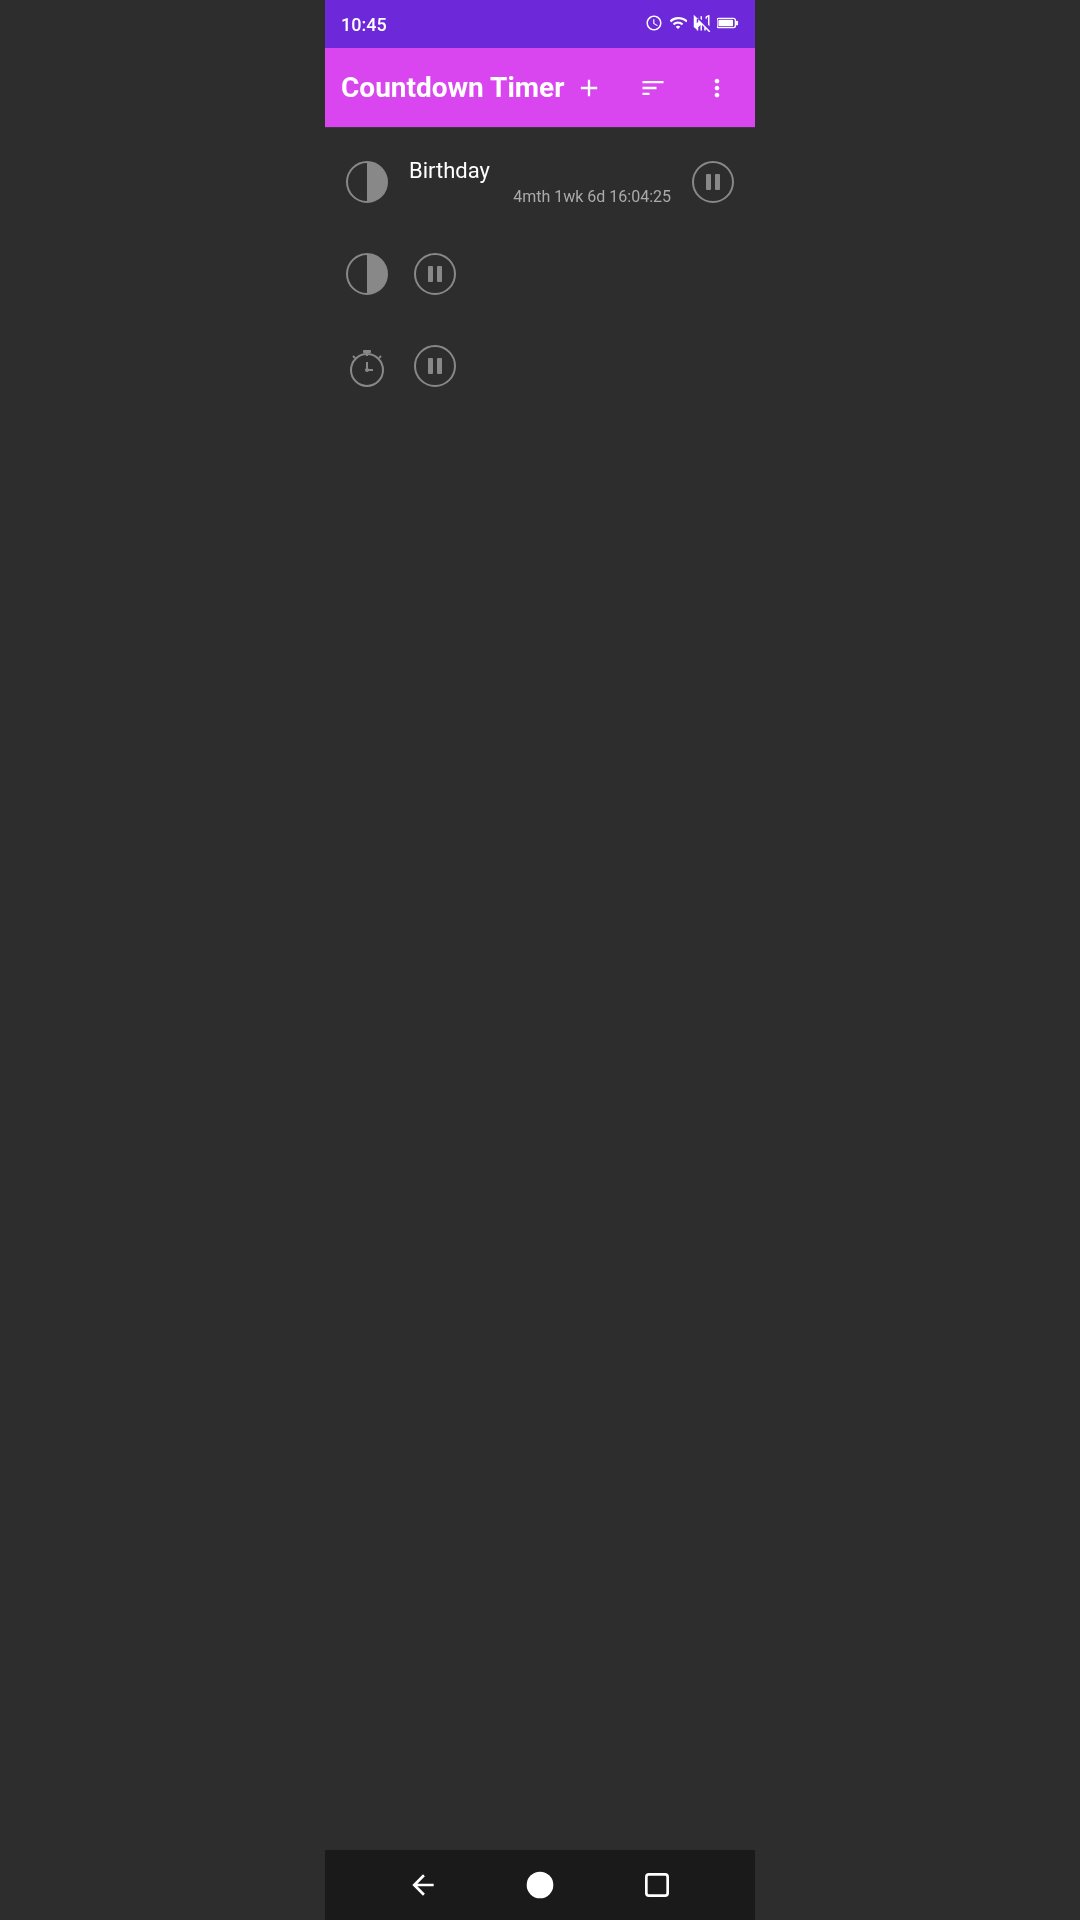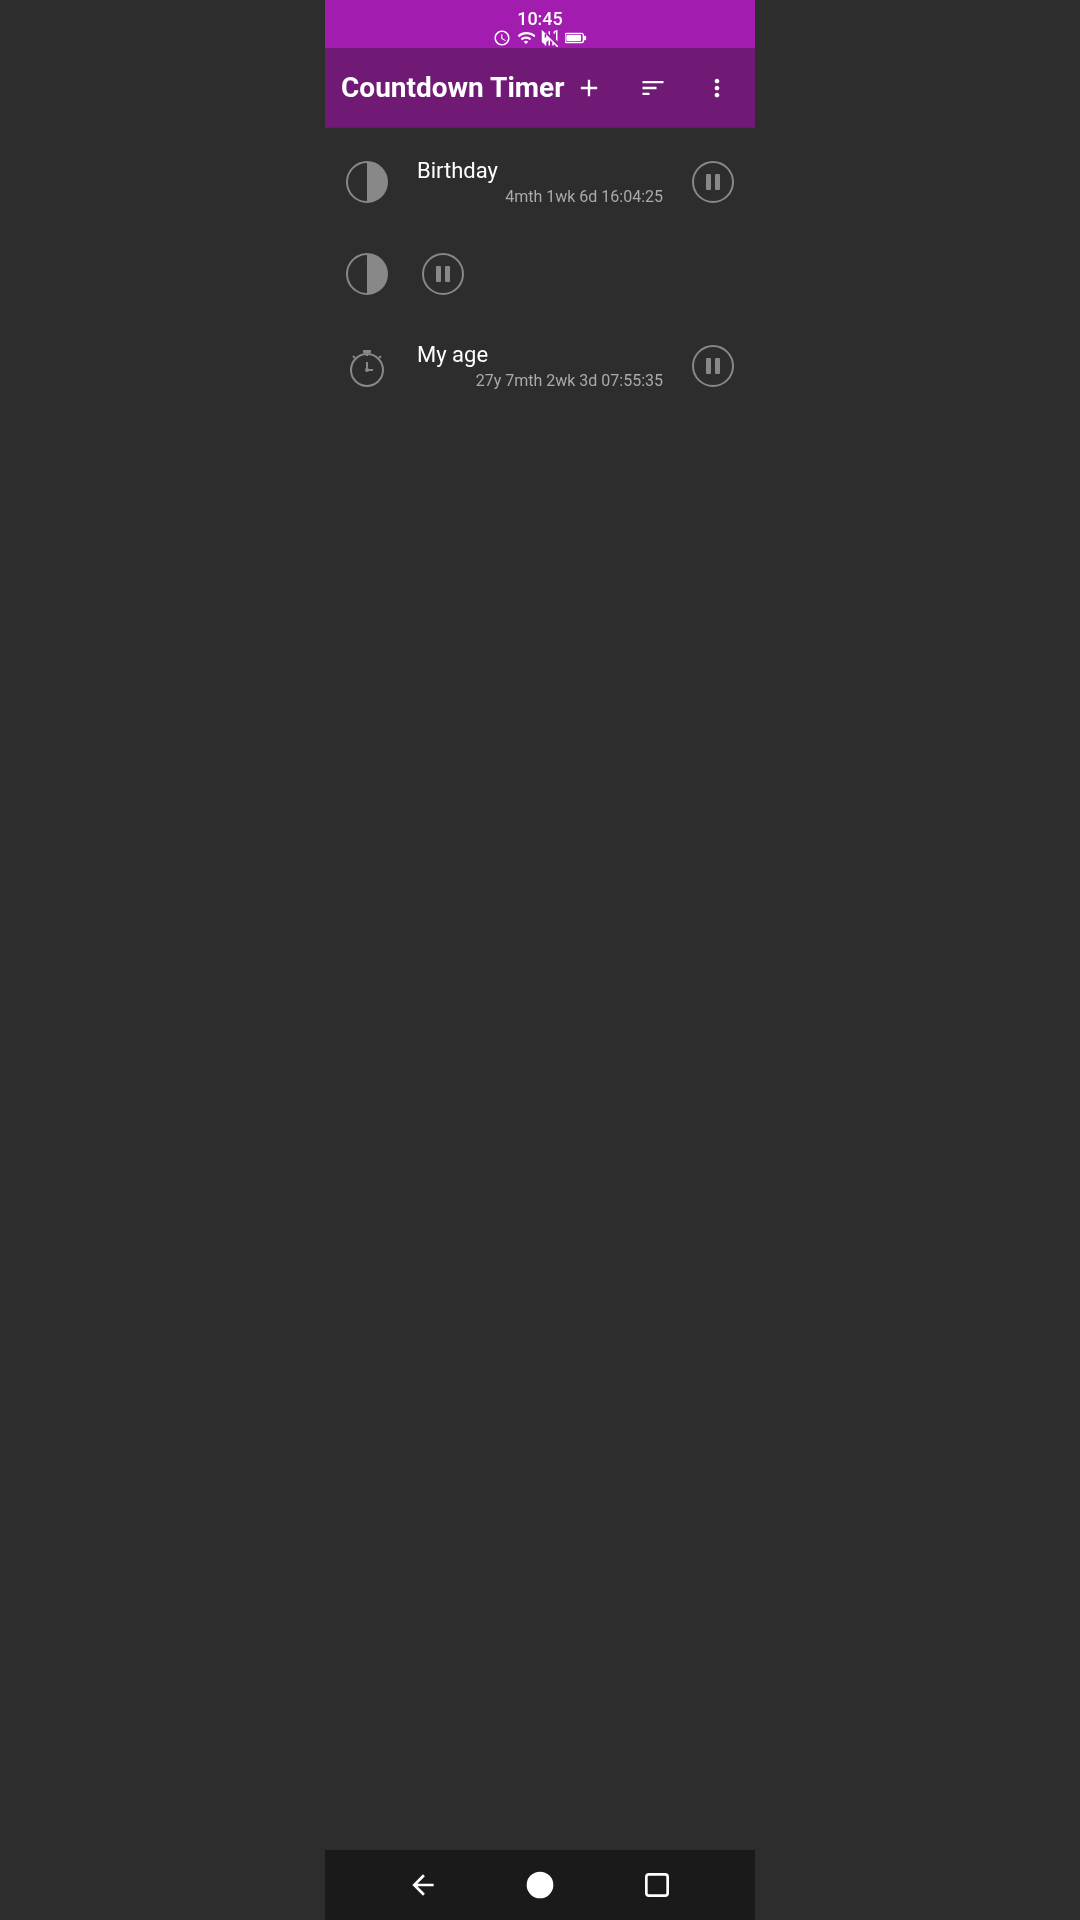--- a/index.html
+++ b/index.html
@@ -18,27 +18,26 @@
       margin: 0 auto;
       min-height: 100vh;
       display: flex;
       flex-direction: column;
       position: relative;
       overflow: hidden;
     }
 
     
     .status-bar {
-      background-color: #a21caf;
+      background-color: #6d28d9;
       display: flex;
       justify-content: space-between;
       align-items: center;
       padding: 8px 16px;
       height: 48px;
-      flex-direction: column;
     }
 
     .status-time {
       font-size: 18px;
       font-weight: 500;
       color: #ffffff;
     }
 
     .status-icons {
       display: flex;
@@ -46,21 +45,21 @@
       gap: 6px;
     }
 
     .status-icon {
       color: #ffffff;
       font-size: 14px;
     }
 
     
     .toolbar {
-      background-color: #701a75;
+      background-color: #d946ef;
       display: flex;
       align-items: center;
       padding: 0 16px;
       height: 80px;
       border-bottom: 1px solid #3a3a3a;
     }
 
     .toolbar-title {
       flex: 1;
       font-size: 28px;
@@ -93,21 +92,21 @@
     
     .timer-list {
       flex: 1;
       padding: 8px 0;
     }
 
     .timer-item {
       display: flex;
       align-items: center;
       padding: 20px 16px;
-      gap: 24px;
+      gap: 16px;
       cursor: pointer;
     }
 
     .timer-icon {
       width: 52px;
       height: 52px;
       flex-shrink: 0;
       display: flex;
       align-items: center;
       justify-content: center;
@@ -272,24 +271,20 @@
       <svg width="48" height="48" viewBox="0 0 48 48">
         <circle cx="24" cy="28" r="16" fill="none" stroke="#888888" stroke-width="2"></circle>
         <rect x="20" y="8" width="8" height="3" rx="1" fill="#888888"></rect>
         <line x1="24" y1="11" x2="24" y2="14" stroke="#888888" stroke-width="2"></line>
         <line x1="24" y1="28" x2="24" y2="20" stroke="#888888" stroke-width="2"></line>
         <line x1="24" y1="28" x2="30" y2="28" stroke="#888888" stroke-width="2"></line>
         <circle cx="24" cy="28" r="2" fill="#888888"></circle>
         <line x1="36" y1="16" x2="38" y2="14" stroke="#888888" stroke-width="2"></line>
         <line x1="12" y1="16" x2="10" y2="14" stroke="#888888" stroke-width="2"></line>
       </svg>
-    </div>
-    <div class="timer-info">
-      <div class="timer-name">My age</div>
-      <div class="timer-duration">27y 7mth 2wk 3d 07:55:35</div>
     </div>
     <button class="timer-pause-btn" title="Pause My age timer">
       <svg width="44" height="44" viewBox="0 0 44 44">
         <circle cx="22" cy="22" r="20" fill="none" stroke="#888888" stroke-width="2"></circle>
         <rect x="15" y="14" width="5" height="16" rx="1" fill="#888888"></rect>
         <rect x="24" y="14" width="5" height="16" rx="1" fill="#888888"></rect>
       </svg>
     </button>
   </div>
 

